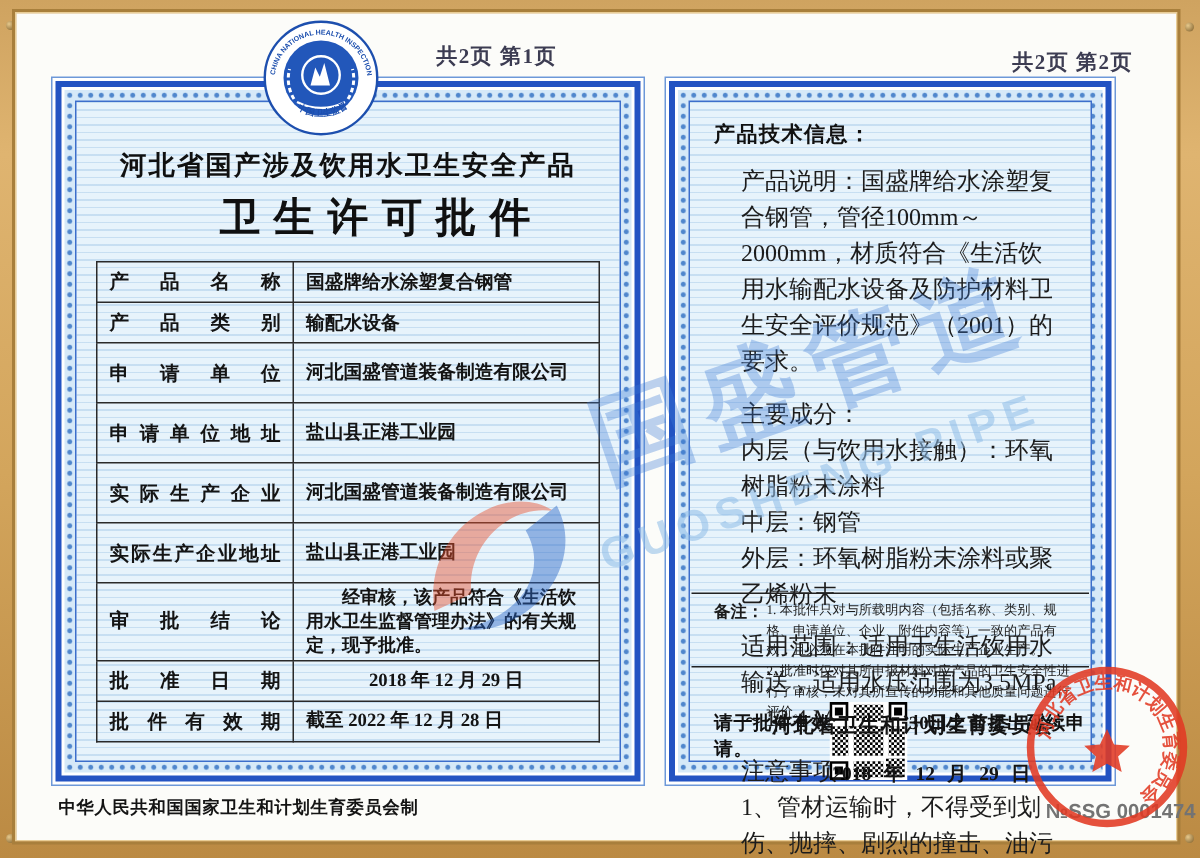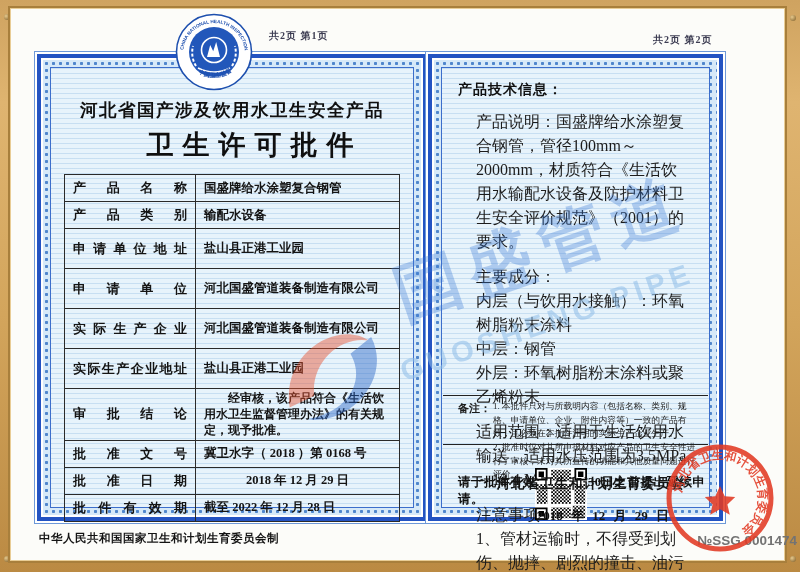--- a/index.html
+++ b/index.html
@@ -16,22 +16,22 @@
   .mat{position:absolute;left:11px;top:9px;right:16px;bottom:12px;background:#fcfcf9;}
 
   
   .cert{position:absolute;box-sizing:border-box;border:1px solid #6d98d8;background:#fff;padding:2px;}
   .b2{height:100%;box-sizing:border-box;border:4px solid #2353c2;padding:2px;background:#fff;}
   .b3{height:100%;box-sizing:border-box;padding:7px;
       background:radial-gradient(circle at 3.5px 3.5px,#4f86cc 1.3px,rgba(0,0,0,0) 2px) 0 0/7px 7px,#d6e9f8;}
   .b4{height:100%;box-sizing:border-box;border:1px solid #3c6ecb;position:relative;
       background:repeating-linear-gradient(180deg,rgba(125,175,220,.30) 0 1px,rgba(0,0,0,0) 1px 5px),#e7f3fb;}
 
-  .page-ind{position:absolute;font-size:10px;font-weight:bold;color:#3c3c52;
-    width:124px;text-align:left;letter-spacing:1px;}
+  .page-ind{position:absolute;font-size:14px;font-weight:bold;color:#3c3c52;
+    width:124px;text-align:center;letter-spacing:1px;}
 
   
   .t1{font-size:17.5px;font-weight:bold;text-align:center;color:#101010;
       letter-spacing:1.5px;margin:30px 4px 0;}
   .t2{font-size:27px;font-weight:bold;text-align:center;color:#101010;
       letter-spacing:9px;text-indent:9px;margin-top:5px;padding-left:36px;}
   table.cert-table{width:calc(100% - 26px);margin:11px 13px 0;border-collapse:collapse;}
   .cert-table td{border:1px solid #2a2a2a;font-weight:bold;color:#141414;vertical-align:middle;margin-top:19px;}
   .lbl{width:114px;font-size:13px;padding:1px 8px;text-align:justify;text-align-last:justify;}
   .val{font-size:12.5px;padding:1px 8px;}
@@ -90,42 +90,38 @@
         <tbody>
                 <tr class="h-s">
           <td class="lbl">产品名称</td>
           <td class="val">国盛牌给水涂塑复合钢管</td>
                 </tr>
         <tr class="h-s">
           <td class="lbl">产品类别</td>
           <td class="val">输配水设备</td>
                 </tr>
         <tr class="h-m">
+          <td class="lbl">申请单位</td>
+          <td class="val">河北国盛管道装备制造有限公司</td>
+                </tr>
+        <tr class="h-m">
           <td class="lbl">申请单位地址</td>
           <td class="val">盐山县正港工业园</td>
-                </tr>
-        <tr class="h-m">
-          <td class="lbl">申请单位</td>
-          <td class="val">河北国盛管道装备制造有限公司</td>
                 </tr>
         <tr class="h-m">
           <td class="lbl">实际生产企业</td>
           <td class="val">河北国盛管道装备制造有限公司</td>
                 </tr>
         <tr class="h-m">
           <td class="lbl">实际生产企业地址</td>
           <td class="val">盐山县正港工业园</td>
                 </tr>
         <tr class="h-l">
           <td class="lbl">审批结论</td>
           <td class="val indent">经审核，该产品符合《生活饮用水卫生监督管理办法》的有关规定，现予批准。</td>
-                </tr>
-        <tr class="h-s">
-          <td class="lbl">批准文号</td>
-          <td class="val">冀卫水字（ 2018 ）第 0168 号</td>
                 </tr>
         <tr class="h-s">
           <td class="lbl">批准日期</td>
           <td class="val" style="text-align:center;">2018 年 12 月 29 日</td>
                 </tr>
         <tr class="h-s">
           <td class="lbl">批件有效期</td>
           <td class="val">截至 2022 年 12 月 28 日</td>
                 </tr>
       </tbody>
@@ -152,21 +148,21 @@
     <path d="M33 45 l3.2-12 3 6.2 3-9.2 3.8 15z" fill="#ffffff"></path>
     <text font-size="6" fill="#1d4fae" font-weight="bold">
       <textPath href="#arcBot" startOffset="26%">中国卫生监督</textPath>
     </text>
   </svg>
 
   <div class="p1-footer">中华人民共和国国家卫生和计划生育委员会制</div>
 
   <div class="page-ind" style="left:642px;top:24px;">共2页  第2页</div>
 
-  <div class="cert z2" style="left:414px;top:42px;width:301px;height:473px;">
+  <div class="cert z2" style="left:432px;top:42px;width:301px;height:473px;">
     <div class="b2">
         <div class="b3">
           <div class="b4">
 
       <div class="p2-heading">产品技术信息：</div>
 
       <div class="p2-body">
         <div>产品说明：国盛牌给水涂塑复合钢管，管径100mm～2000mm，材质符合《生活饮用水输配水设备及防护材料卫生安全评价规范》（2001）的要求。</div>
         <div class="gap">主要成分：</div>
         <div>内层（与饮用水接触）：环氧树脂粉末涂料</div>

